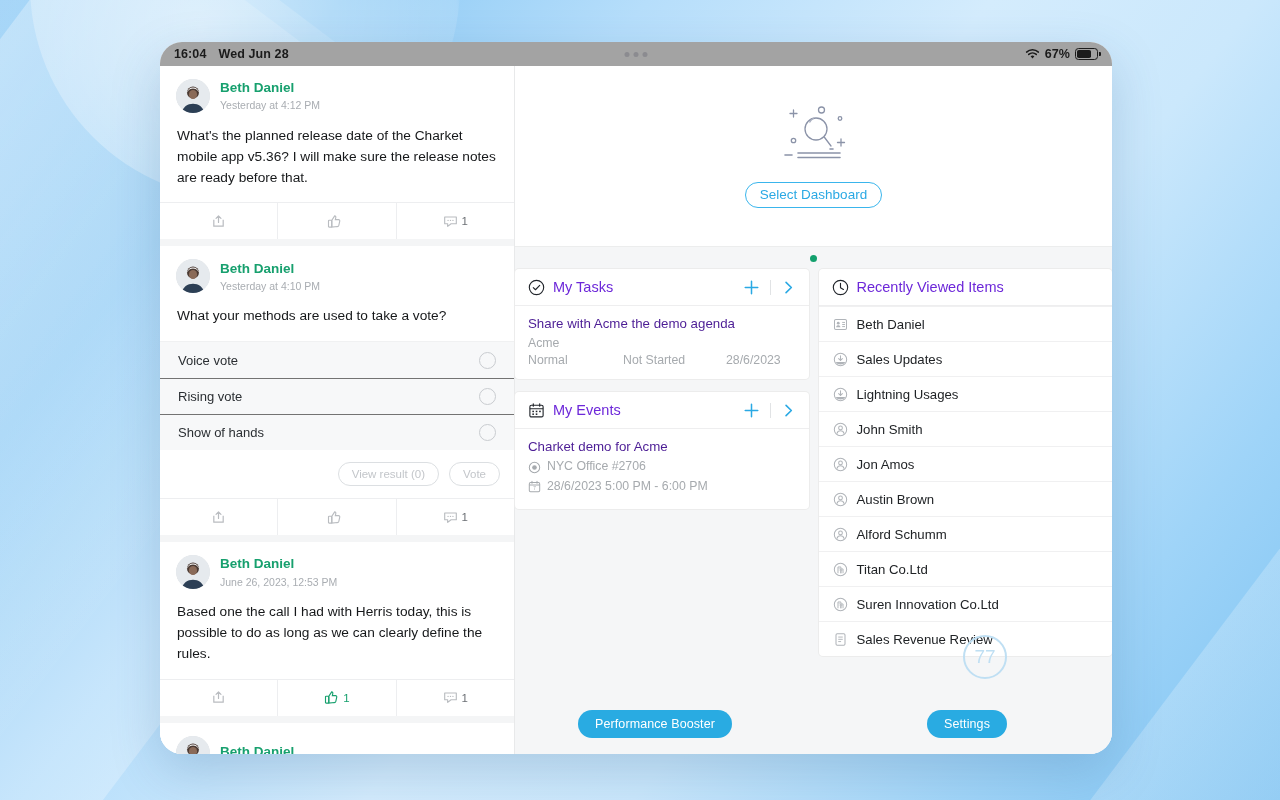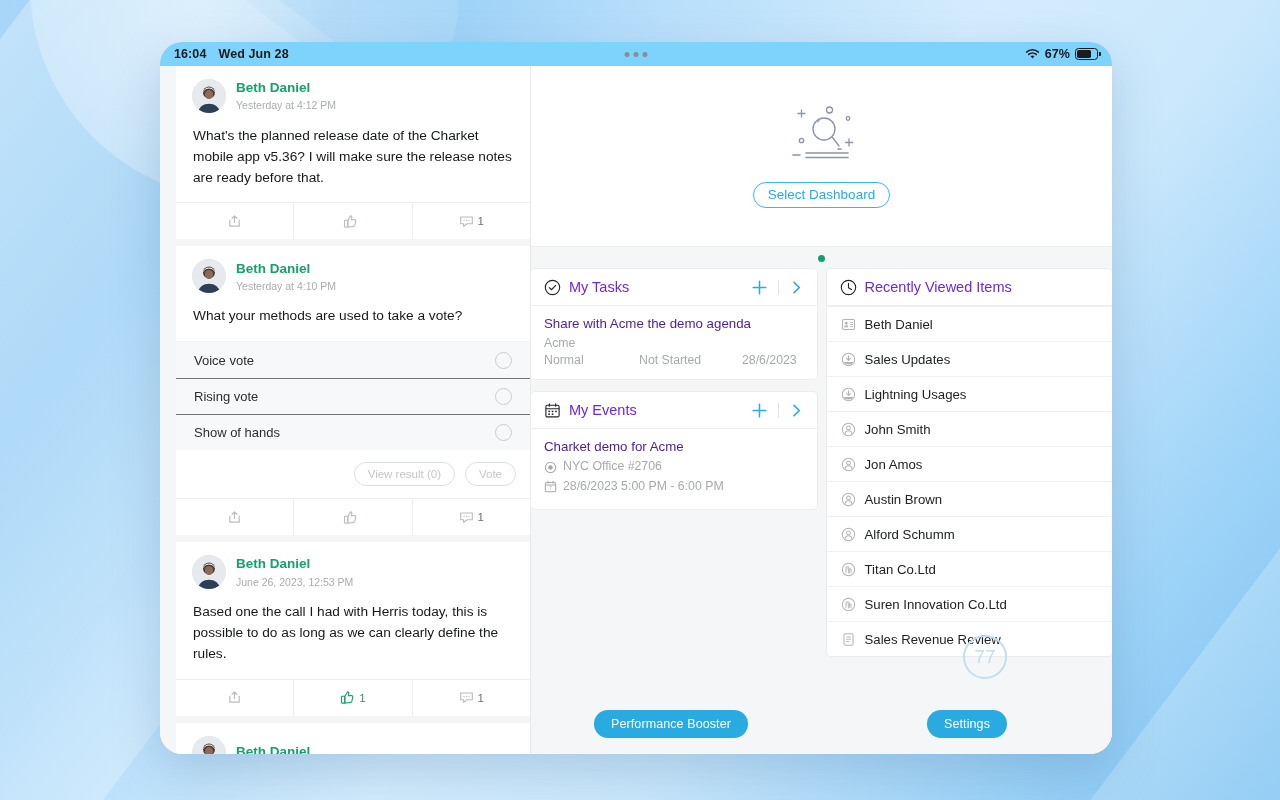--- a/index.html
+++ b/index.html
@@ -35,32 +35,32 @@
   
   .tablet {
     position: absolute; left: 160px; top: 42px; width: 952px; height: 712px;
     background: #ffffff; border-radius: 22px;
     box-shadow: 0 18px 50px rgba(40,90,140,0.22);
     overflow: hidden;
   }
   .statusbar {
     height: 24px; display: flex; align-items: center;
     padding: 0 14px 0 14px; font-size: 12.5px; color: #1b1b1b; font-weight: 700;
-    letter-spacing: .1px; position: relative; background: #7dd3fc;
+    letter-spacing: .1px; position: relative; background: #a3a3a3;
   }
   .sb-time { margin-right: 12px; }
   .sb-date { font-weight: 700; }
   .sb-dots { position: absolute; left: 50%; transform: translateX(-50%); display: flex; gap: 4px; top: 10px;}
   .sb-dots i { width: 5px; height: 5px; background: #8b8b90; border-radius: 50%; display: block; }
   .sb-right { margin-left: auto; display: flex; align-items: center; gap: 5px; font-size: 12.5px; font-weight: 600;}
   .batt { width: 23px; height: 12px; border: 1.4px solid #1b1b1b; border-radius: 3.5px; position: relative; display:inline-block;}
   .batt::after { content:""; position:absolute; right:-3.6px; top:3.4px; width:2px; height:4px; background:#1b1b1b; border-radius:0 1px 1px 0;}
   .batt i { position:absolute; left:1.4px; top:1.4px; bottom:1.4px; width: 67%; background:#1b1b1b; border-radius:1.8px; display:block;}
 
-  .body-area { display: flex; height: 688px; background: #f5f6f7; padding-left: 16px; }
+  .body-area { display: flex; height: 688px; background: #f5f6f7; }
 
   
   .feed { width: 355px; background: #fff; border-right: 1px solid #e8e9ea; overflow: hidden; flex: none; }
   .post { background: #fff; }
   .post + .post { border-top: 7px solid #f4f5f6; }
   .post-head { display: flex; align-items: center; padding: 13px 16px 4px 16px; gap: 10px; }
   .avatar {
     width: 34px; height: 34px; border-radius: 50%; flex: none; overflow: hidden;
     background: #dfe3e6; position: relative;
   }

